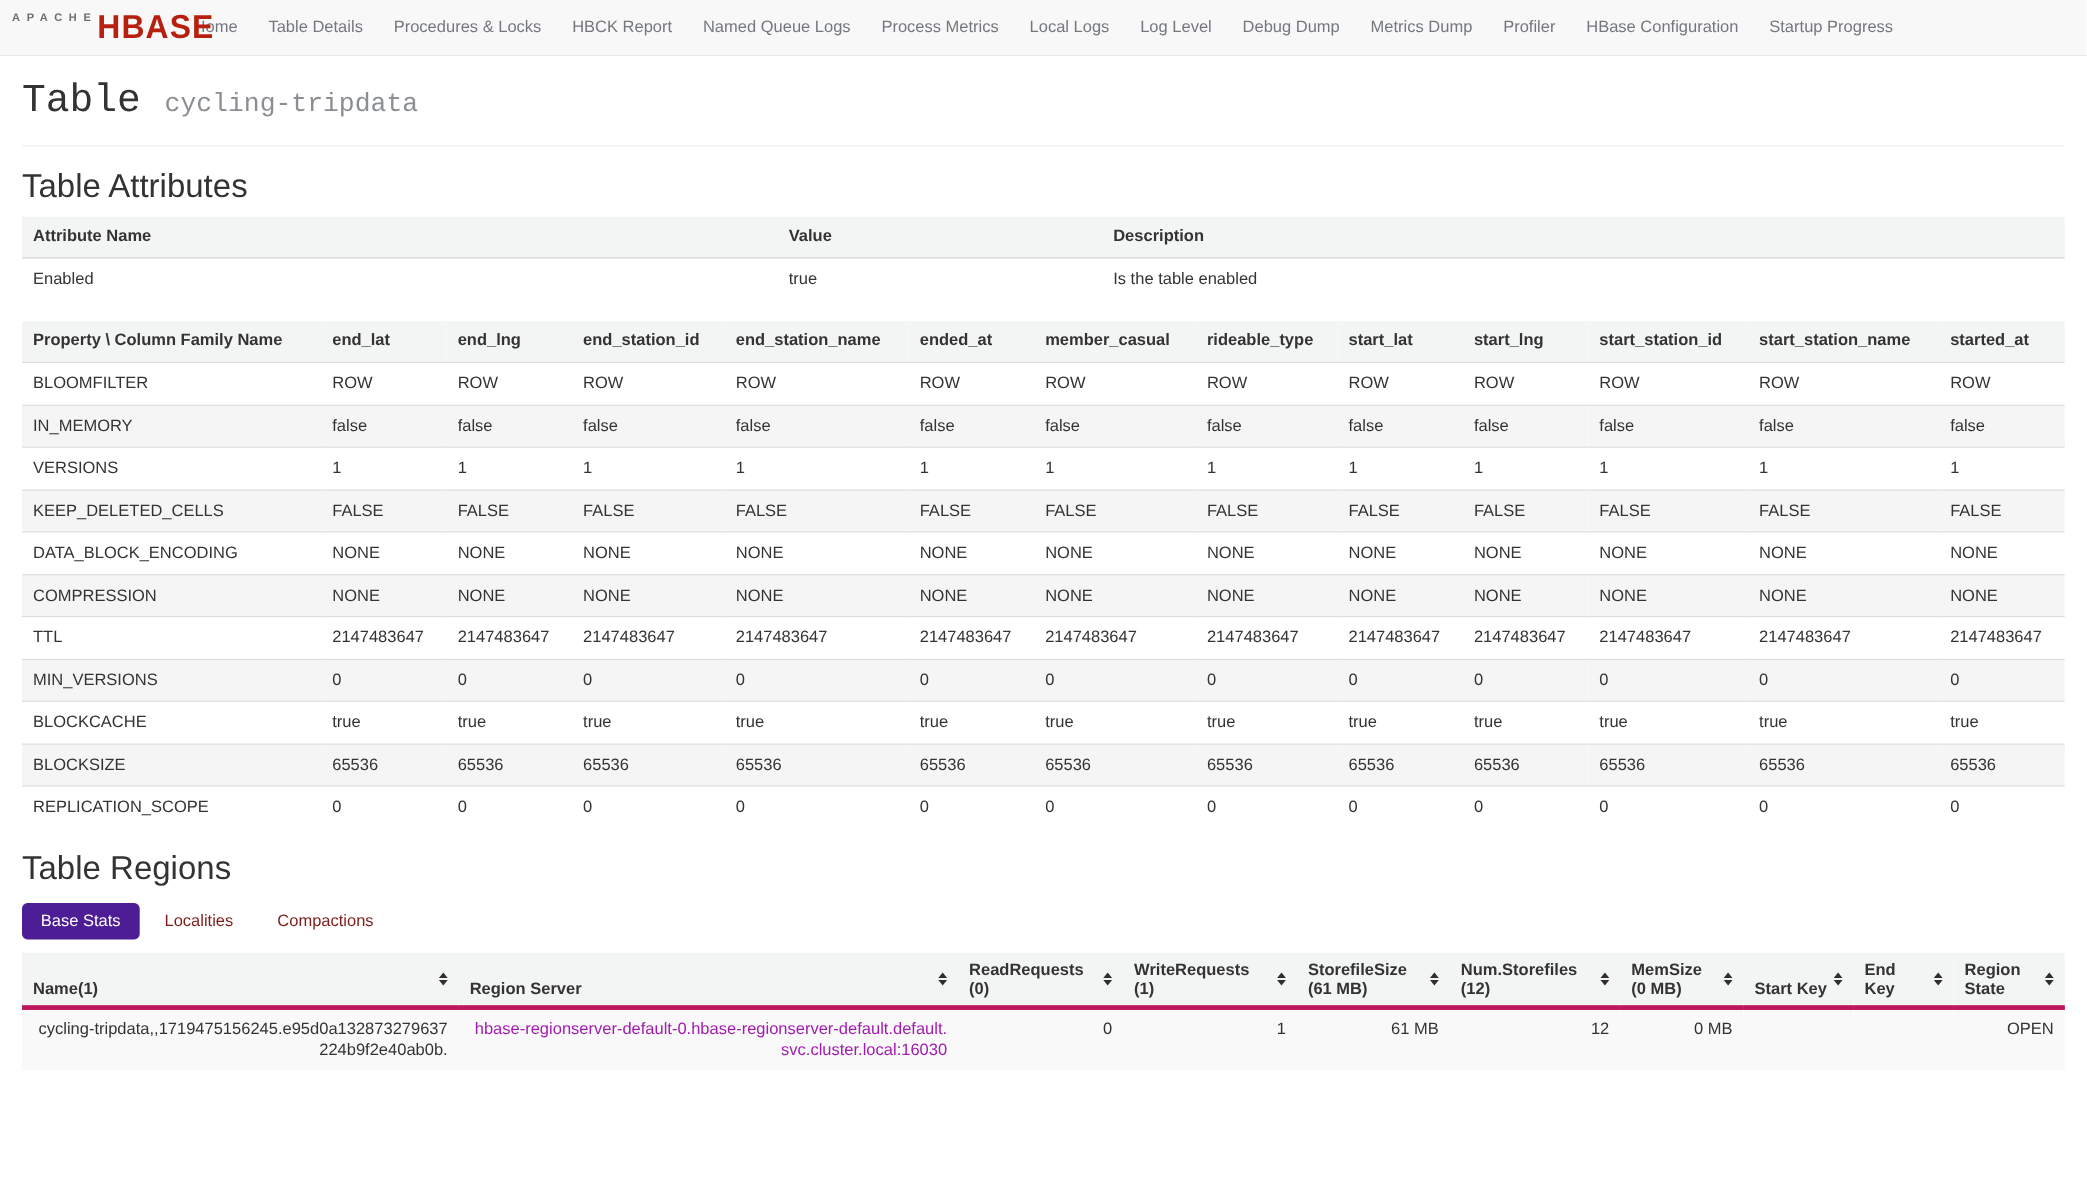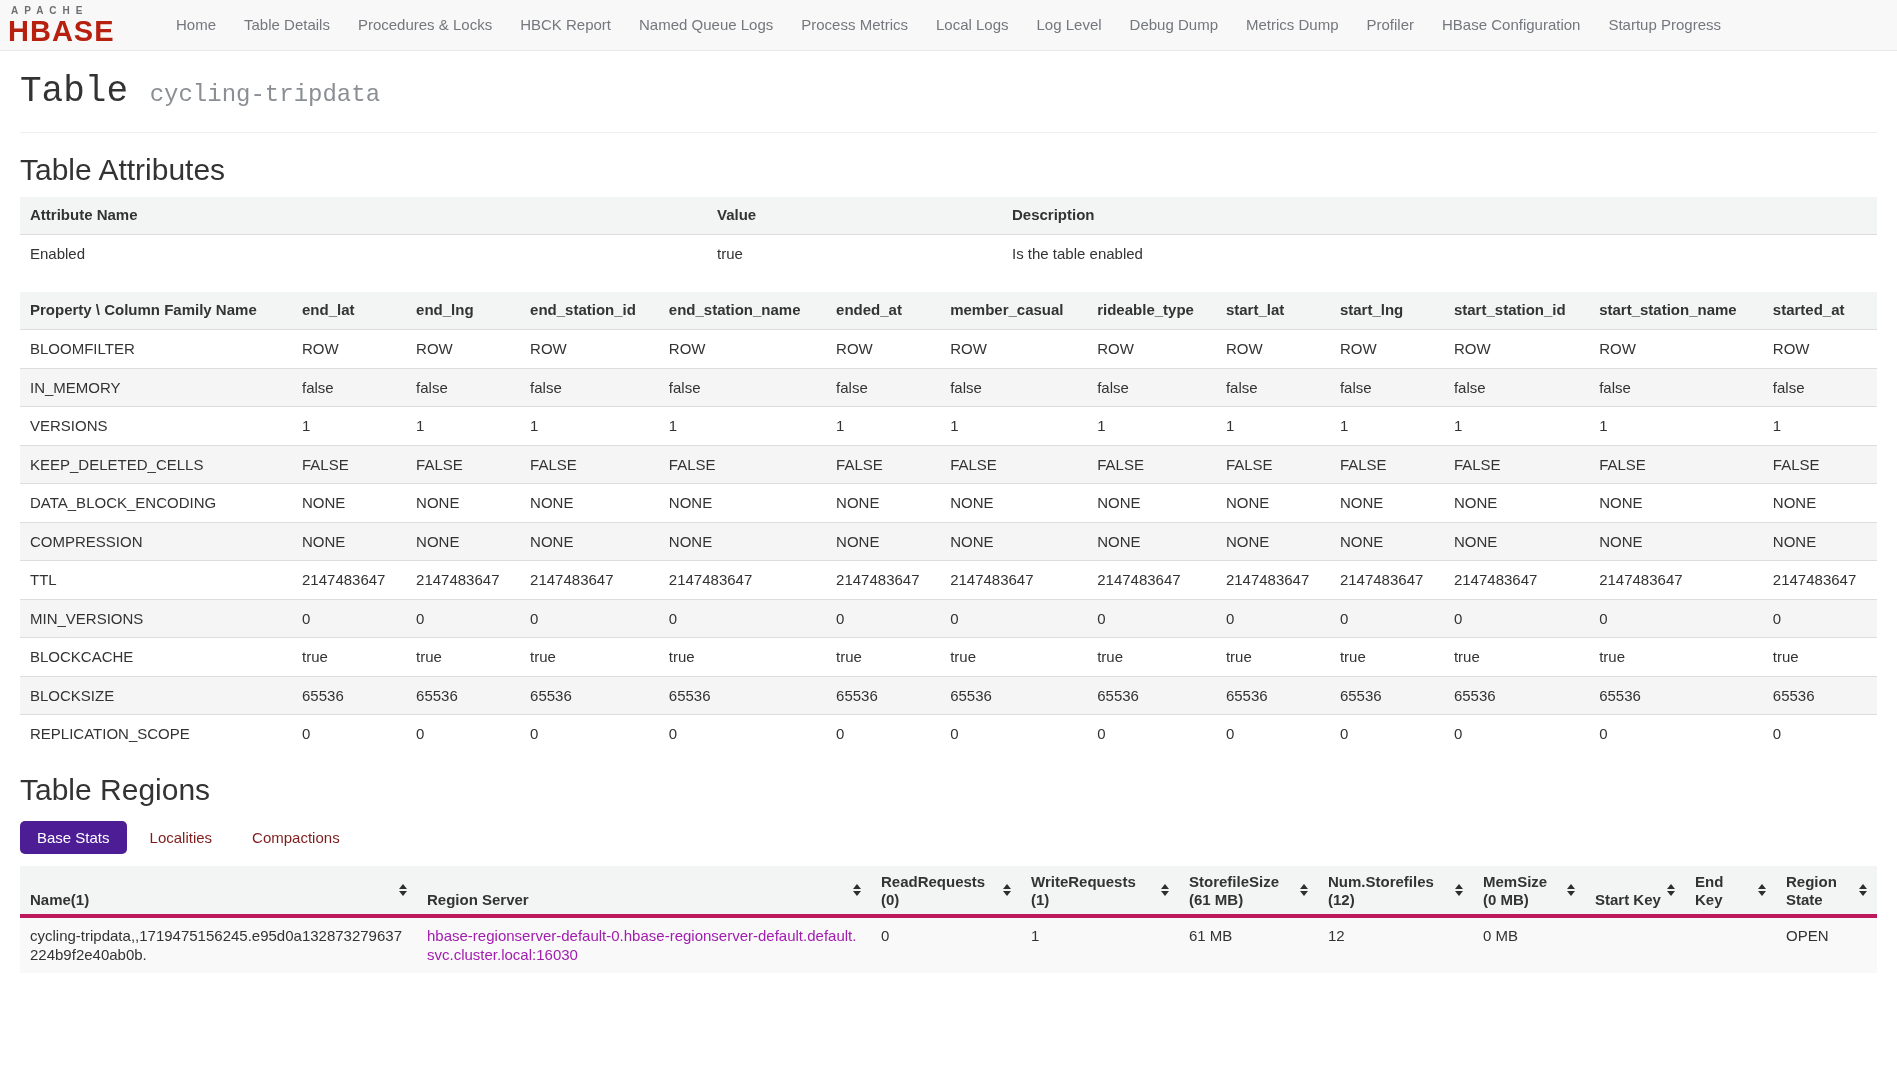--- a/index.html
+++ b/index.html
@@ -8,21 +8,21 @@
     width:1897px; height:1077px; overflow:hidden; background:#fff;
     font-family:"Liberation Sans","DejaVu Sans",sans-serif;
     font-size:15px; color:#333;
   }
   
   .navbar {
     height:51px; background:#f8f8f8; border-bottom:1px solid #e7e7e7;
     display:flex; align-items:center;
   }
   .brand {
-    display:flex; flex-direction:column; margin:0 0 0 8px; width:132px;
+    display:flex; flex-direction:row; margin:0 0 0 8px; width:132px;
     cursor:pointer; text-decoration:none; line-height:1;
   }
   .logo-top {
     font-size:10px; font-weight:bold; letter-spacing:6px; color:#6d6e71;
     line-height:11px; padding-left:3px; white-space:nowrap;
   }
   .logo-bottom {
     font-size:29px; font-weight:bold; letter-spacing:1px; color:#b7200f;
     line-height:29px; transform:scaleY(1.04); transform-origin:left top;
   }
@@ -51,21 +51,21 @@
   table.striped tbody tr:nth-child(even) { background:#f5f5f5; }
   .schema th { white-space:nowrap; }
   
   .tabs { margin:14px 0 12px; display:flex; align-items:center; }
   .tab {
     color:#7f1d1d; text-decoration:none; cursor:pointer; font-size:15px;
     padding:7px 17px; border-radius:5px; margin-right:6px; line-height:19px;
   }
   .tab.active { background:#4c1d95; color:#fff; }
   .regions th { background:#f3f4f4; border-bottom:4px solid #be185d; padding:5px 10px; cursor:pointer; }
-  .regions td { padding:8px 10px; }
+  .regions td { padding:8px 10px;text-align:right; }
   .regions tbody tr { background:#f9f9f9; }
   .th-flex { display:flex; align-items:center; height:38px; }
   .th-label { flex:1 1 auto; align-self:flex-end; line-height:18px; }
   .sort-icon { display:flex; flex-direction:column; align-items:center; flex:0 0 auto; margin-left:4px; }
   .sort-icon .up { width:0; height:0; border-left:4px solid transparent; border-right:4px solid transparent; border-bottom:5px solid #2e2e2e; margin-bottom:2px; }
   .sort-icon .down { width:0; height:0; border-left:4px solid transparent; border-right:4px solid transparent; border-top:5px solid #2e2e2e; }
   .break { word-break:break-all; }
   a.cell-link { color:#a21caf; text-decoration:none; cursor:pointer; word-break:break-all; }
 </style>
 </head>

